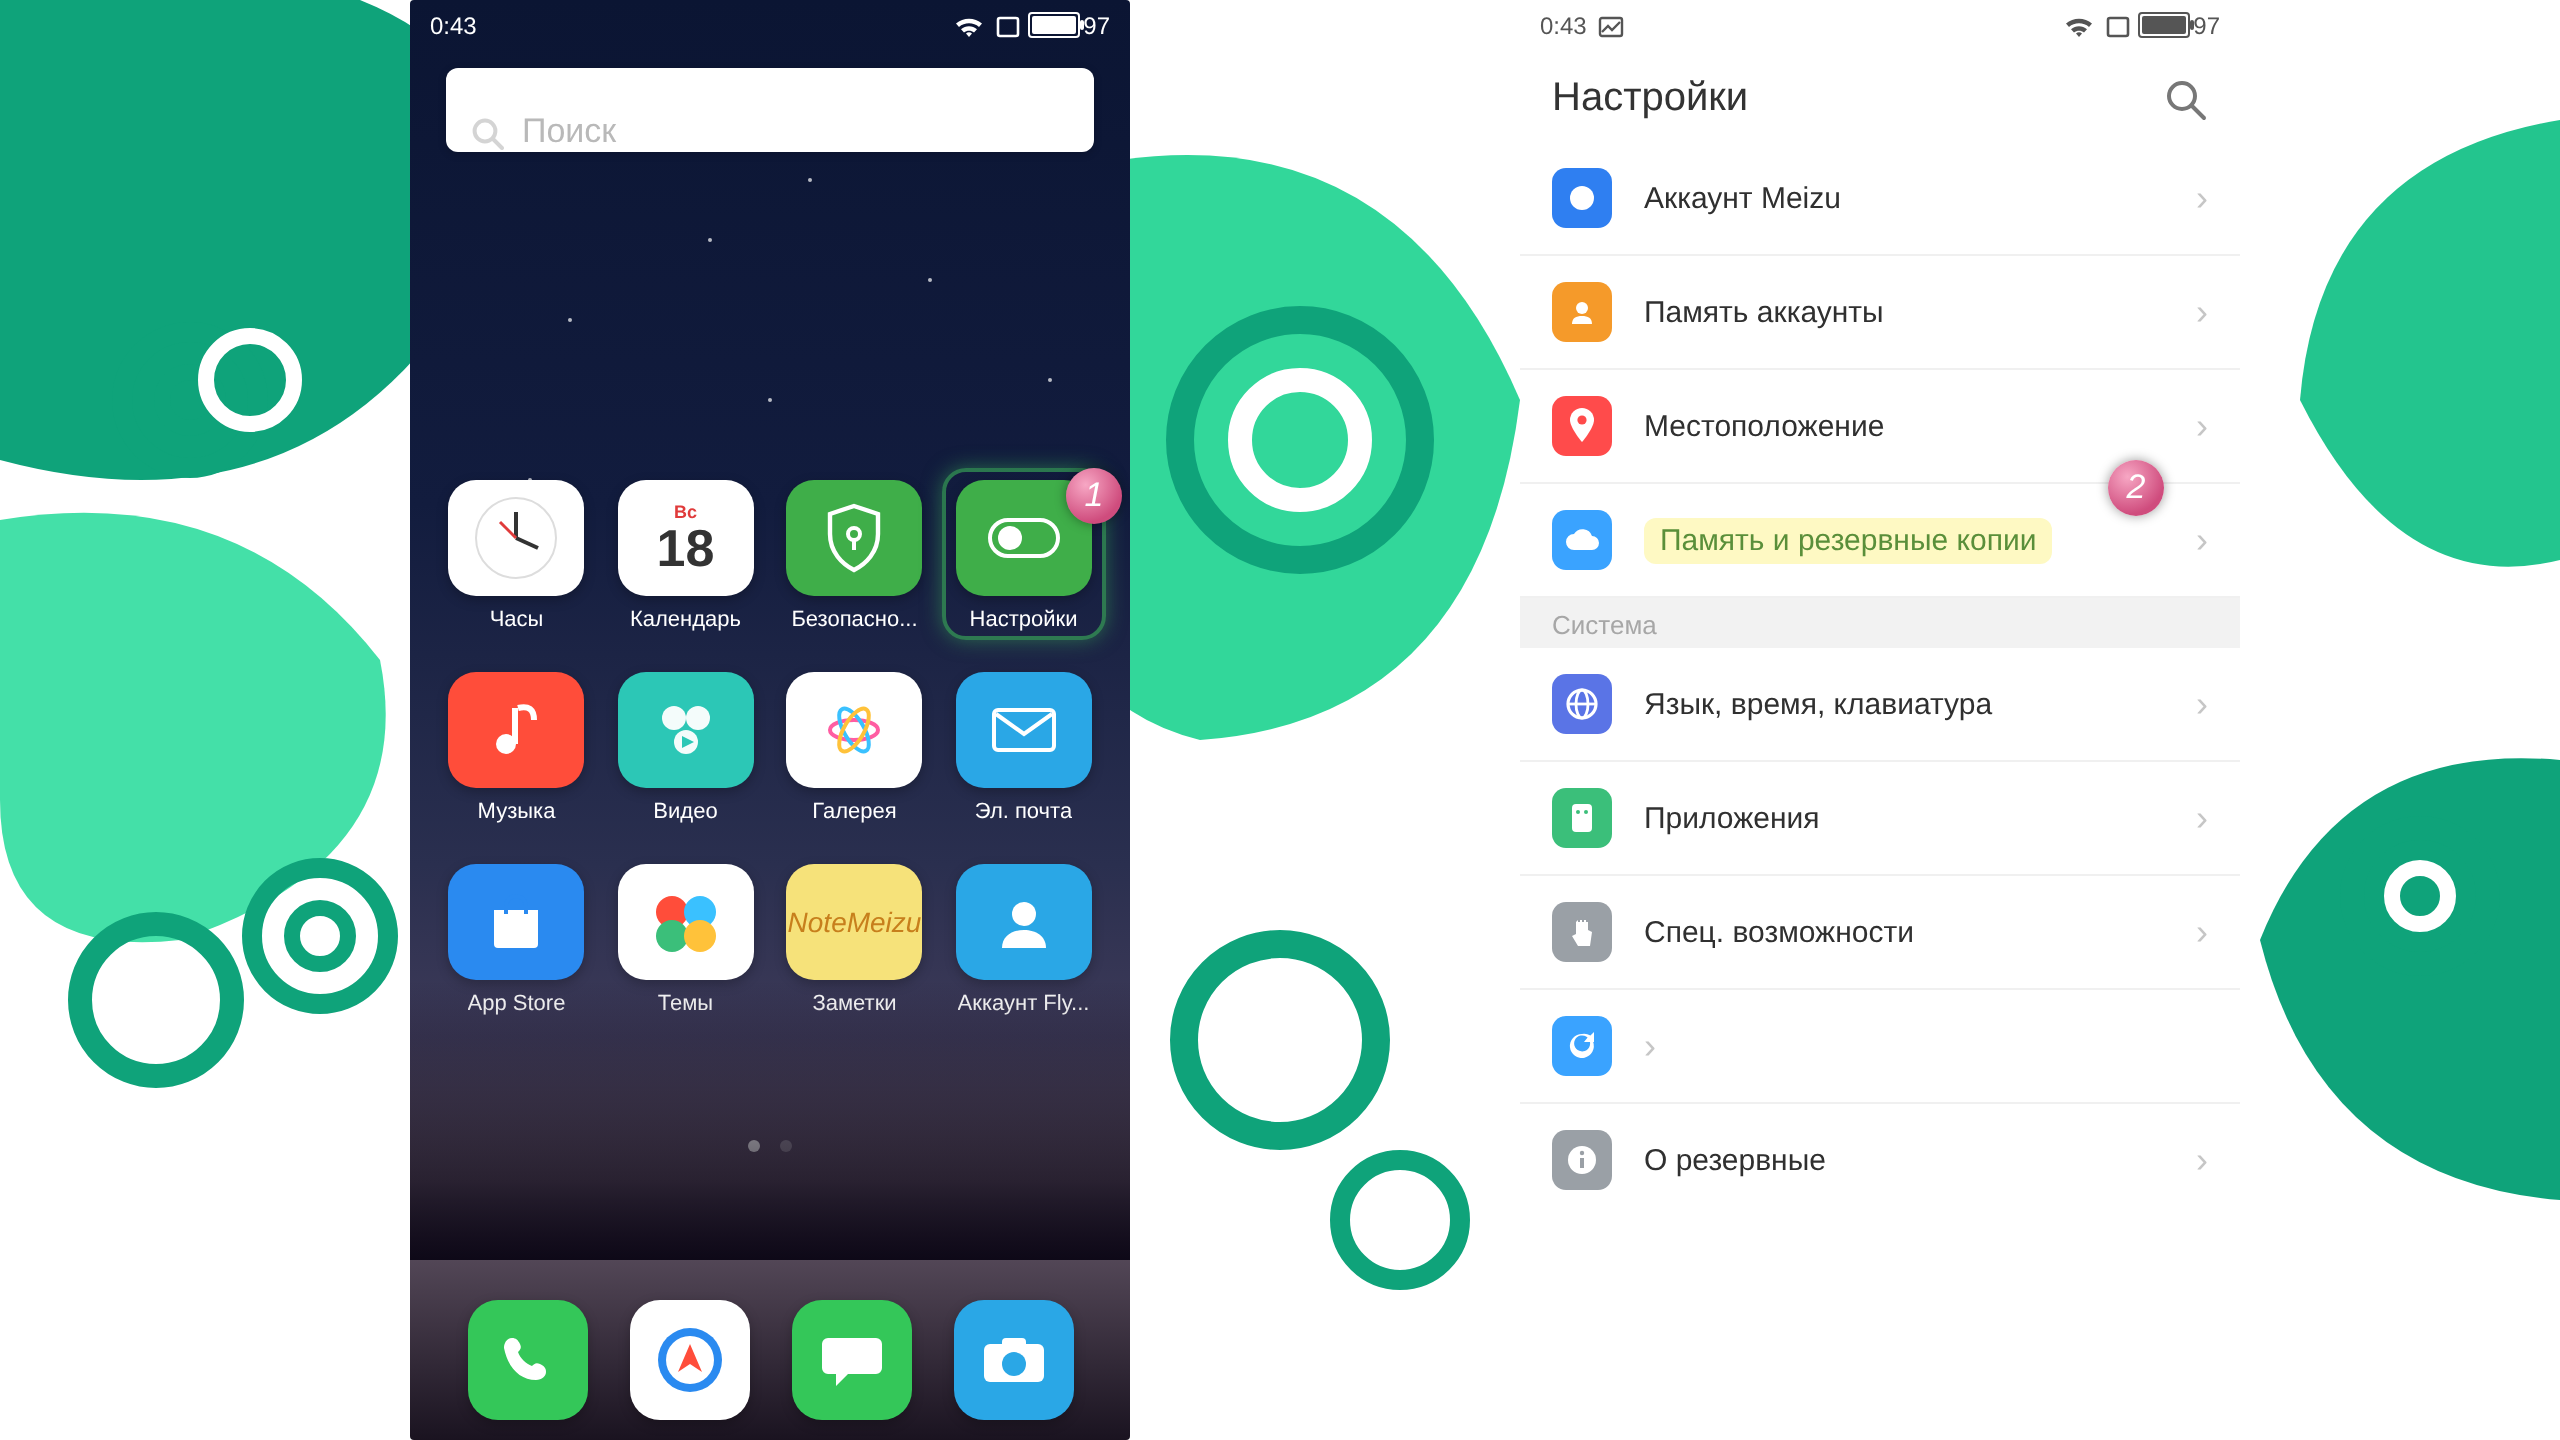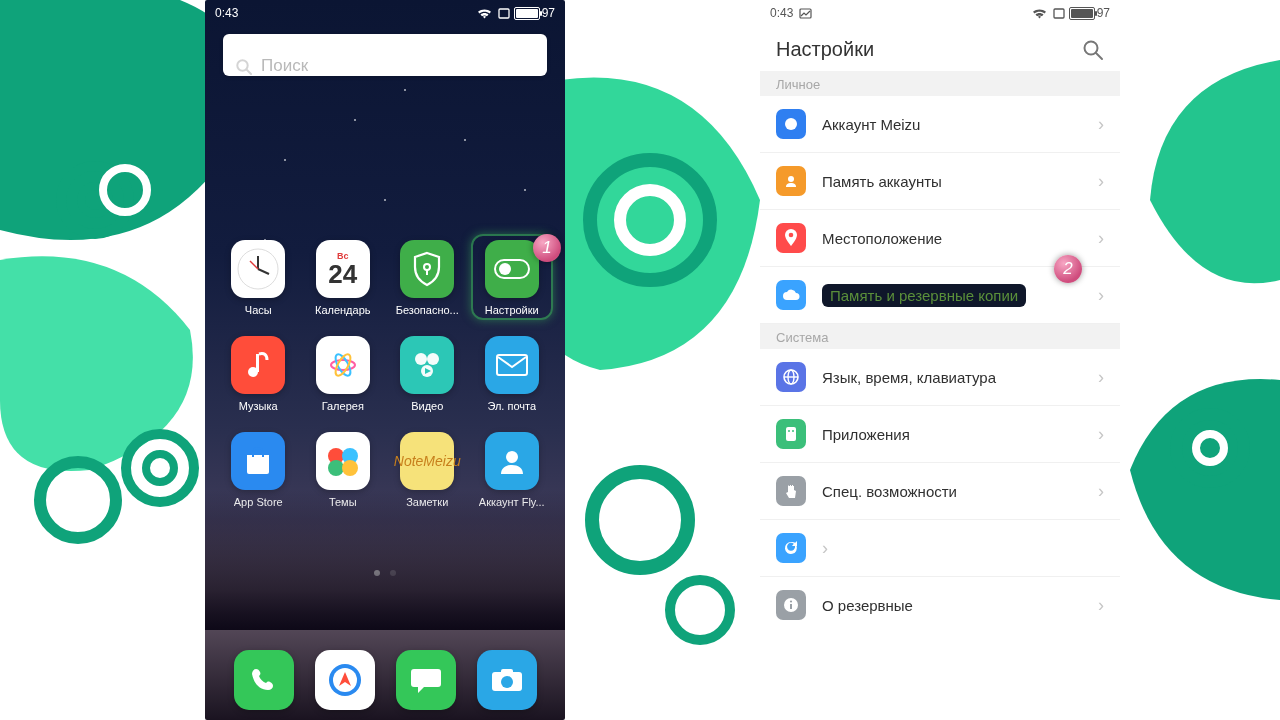--- a/index.html
+++ b/index.html
@@ -13,33 +13,33 @@
 .phone1{left:205px;top:0;background:linear-gradient(to bottom,#0b1533 0%,#121c3e 35%,#2a2f4f 60%,#3d3a58 72%,#6b5d6e 82%,#1a1320 100%)}
 .phone1::after{content:"";position:absolute;left:0;right:0;bottom:90px;height:140px;background:linear-gradient(to top,rgba(10,5,20,.95),rgba(10,5,20,0));}
 .phone2{left:760px;top:0;background:#fff;color:#333}
 
 
 .status{position:relative;height:22px;padding:2px 10px 0;display:flex;align-items:center;font-size:12px}
 .status .sp{flex:1}
 .phone1 .status{color:#fff}
 .phone2 .status{color:#555}
 .sicon{display:inline-flex;align-items:center;margin-left:6px}
-.batt{display:inline-flex;align-items:center;margin-left:4px}
+.batt{display:inline-flex;align-items:flex-start;margin-left:4px}
 .batt-shell{width:24px;height:11px;border:1px solid currentColor;border-radius:2px;position:relative;margin-right:2px}
 .batt-shell::after{content:"";position:absolute;right:-3px;top:3px;width:2px;height:5px;background:currentColor;border-radius:1px}
 .batt-fill{position:absolute;left:1px;top:1px;bottom:1px;width:93%;background:currentColor;border-radius:1px}
 
 
 .searchbar{margin:10px 18px 0;background:#fff;border-radius:6px;height:42px;display:flex;align-items:flex-end;padding:0 12px;color:#b9b9b9;font-size:17px;box-shadow:0 1px 4px rgba(0,0,0,.2)}
 .searchbar .mag{margin-right:8px;opacity:.6}
 
 
 .grid{position:absolute;left:0;right:0;top:240px;padding:0 18px;display:grid;grid-template-columns:repeat(4,1fr);column-gap:14px;row-gap:20px}
 .app{display:flex;flex-direction:column;align-items:center}
-.ico{width:54px;height:58px;border-radius:14px;display:flex;align-items:center;justify-content:center;font-size:28px;color:#fff;box-shadow:0 2px 6px rgba(0,0,0,.25)}
+.ico{width:68px;height:58px;border-radius:14px;display:flex;align-items:center;justify-content:center;font-size:28px;color:#fff;box-shadow:0 2px 6px rgba(0,0,0,.25)}
 .lbl{color:#fff;font-size:11px;margin-top:6px;text-align:center;max-width:78px;overflow:hidden;text-overflow:ellipsis;white-space:nowrap}
 
 
 .ic-clock{background:#fff}
 .ic-cal{background:#fff;color:#333;flex-direction:column;font-weight:600}
 .ic-cal .dow{font-size:9px;color:#e03b3b;line-height:1}
 .ic-cal .dn{font-size:26px;color:#333;line-height:1}
 .ic-sec{background:#3fae49}
 .ic-set{background:#3fae49}
 .ic-mus{background:#ff4d3a}
@@ -65,21 +65,21 @@
 .hlbox{position:absolute;border:2px solid rgba(60,180,90,.6);border-radius:12px;box-shadow:0 0 10px rgba(60,180,90,.5)}
 
 
 .sethdr{display:flex;align-items:center;padding:14px 16px 10px;font-size:20px;color:#333}
 .sethdr .sp{flex:1}
 .secthdr{background:#f2f2f2;color:#a7a7a7;font-size:13px;padding:6px 16px 4px}
 .row{display:flex;align-items:center;height:56px;padding:0 16px;border-bottom:1px solid #f0f0f0}
 .row .ric{width:30px;height:30px;border-radius:7px;display:flex;align-items:center;justify-content:center;color:#fff;font-size:16px;margin-right:16px;flex:none}
 .row .rtxt{flex:1;font-size:15px;color:#303030}
 .row .chev{color:#c6c6c6;font-size:18px}
-.hl-pill{background:#0f172a;border-radius:6px;padding:3px 8px;color:#5a8f3a}
+.hl-pill{background:#fef9c3;border-radius:6px;padding:3px 8px;color:#5a8f3a}
 
 
 svg{display:block}
 </style>
 </head>
 <body>
 
 <div class="canvas">
 
   <div class="bg">
@@ -164,21 +164,21 @@
               <line x1="22" y1="22" x2="22" y2="9" stroke="#333" stroke-width="2"></line>
               <line x1="22" y1="22" x2="33" y2="27" stroke="#333" stroke-width="2"></line>
               <line x1="22" y1="22" x2="14" y2="14" stroke="#e03b3b" stroke-width="1.5"></line>
             </svg>
           </div>
           <div class="lbl">Часы</div>
         </div>
       <div class="app">
           <div class="ico ic-cal">
             <span class="dow">Вс</span>
-            <span class="dn">24</span>
+            <span class="dn">18</span>
           </div>
           <div class="lbl">Календарь</div>
         </div>
       <div class="app">
           <div class="ico ic-sec">
             <svg width="32" height="36" viewBox="0 0 32 36">
               <path d="M16 2l12 4v10c0 9-6 15-12 18C10 31 4 25 4 16V6z" fill="none" stroke="#fff" stroke-width="2.2"></path>
               <circle cx="16" cy="16" r="3" fill="none" stroke="#fff" stroke-width="2"></circle>
               <line x1="16" y1="19" x2="16" y2="24" stroke="#fff" stroke-width="2"></line>
             </svg>
@@ -198,45 +198,45 @@
 
       <div class="app">
           <div class="ico ic-mus">
             <svg width="30" height="30" viewBox="0 0 30 30">
               <circle cx="10" cy="22" r="5" fill="#fff"></circle>
               <rect x="13" y="4" width="3" height="18" fill="#fff"></rect>
               <path d="M16 4 Q24 2 24 10" fill="none" stroke="#fff" stroke-width="3"></path>
             </svg>
           </div>
           <div class="lbl">Музыка</div>
+        </div>
+      <div class="app">
+          <div class="ico ic-vid">
+            <svg width="34" height="34" viewBox="0 0 34 34">
+              <circle cx="11" cy="11" r="6" fill="#fff" opacity=".95"></circle>
+              <circle cx="23" cy="11" r="6" fill="#fff" opacity=".95"></circle>
+              <circle cx="17" cy="23" r="6" fill="#fff" opacity=".95"></circle>
+              <polygon points="15,20 21,23 15,26" fill="#2cc7b6"></polygon>
+            </svg>
+          </div>
+          <div class="lbl">Видео</div>
         </div>
       <div class="app">
           <div class="ico ic-gal">
             <svg width="34" height="34" viewBox="0 0 34 34">
               <g transform="translate(17,17)">
                 <ellipse rx="12" ry="5" fill="none" stroke="#ff5da2" stroke-width="2"></ellipse>
                 <ellipse rx="12" ry="5" fill="none" stroke="#3ac1ff" stroke-width="2" transform="rotate(60)"></ellipse>
                 <ellipse rx="12" ry="5" fill="none" stroke="#ffc23a" stroke-width="2" transform="rotate(120)"></ellipse>
               </g>
             </svg>
           </div>
           <div class="lbl">Галерея</div>
         </div>
       <div class="app">
-          <div class="ico ic-vid">
-            <svg width="34" height="34" viewBox="0 0 34 34">
-              <circle cx="11" cy="11" r="6" fill="#fff" opacity=".95"></circle>
-              <circle cx="23" cy="11" r="6" fill="#fff" opacity=".95"></circle>
-              <circle cx="17" cy="23" r="6" fill="#fff" opacity=".95"></circle>
-              <polygon points="15,20 21,23 15,26" fill="#2cc7b6"></polygon>
-            </svg>
-          </div>
-          <div class="lbl">Видео</div>
-        </div>
-      <div class="app">
           <div class="ico ic-mail">
             <svg width="34" height="24" viewBox="0 0 34 24">
               <rect x="2" y="2" width="30" height="20" rx="2" fill="none" stroke="#fff" stroke-width="2"></rect>
               <polyline points="3,4 17,14 31,4" fill="none" stroke="#fff" stroke-width="2"></polyline>
             </svg>
           </div>
           <div class="lbl">Эл. почта</div>
         </div>
 
       <div class="app">
@@ -347,21 +347,20 @@
       <span>Настройки</span>
       <span class="sp"></span>
       <span>
           <svg width="22" height="22" viewBox="0 0 22 22">
             <circle cx="9" cy="9" r="6.5" fill="none" stroke="#777" stroke-width="2"></circle>
             <line x1="14" y1="14" x2="20" y2="20" stroke="#777" stroke-width="2" stroke-linecap="round"></line>
           </svg>
         </span>
     </div>
 
-    <div class="secthdr">Личное</div>
 
     <div class="row">
       <div class="ric" style="background:#2f7ff1">
           <svg width="16" height="16" viewBox="0 0 16 16">
             <circle cx="8" cy="8" r="6" fill="#fff"></circle>
           </svg>
         </div>
       <div class="rtxt">Аккаунт Meizu</div>
       <div class="chev">›</div>
     </div>

